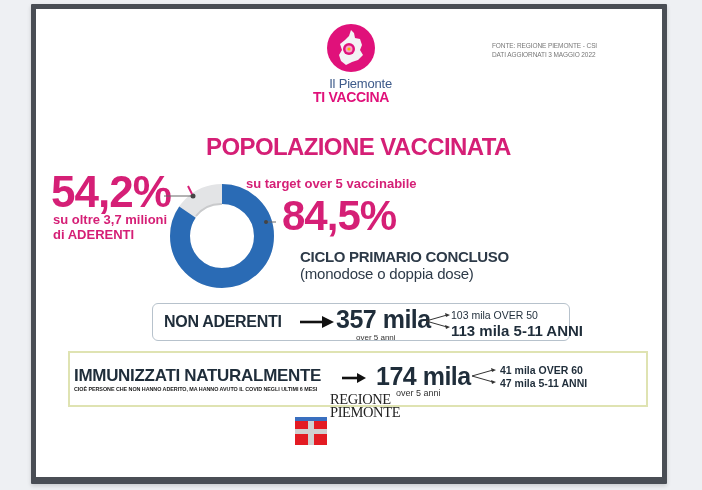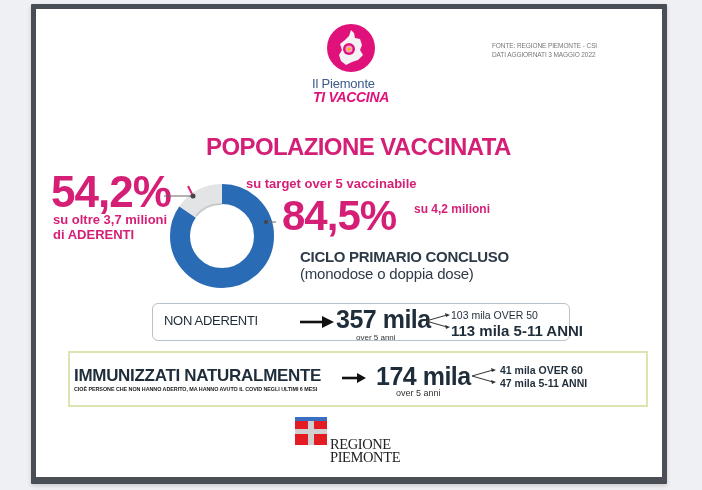--- a/index.html
+++ b/index.html
@@ -16,26 +16,26 @@
     background: #ffffff;
   }
 
   
   .logo-circle {
     position: absolute; left: 327px; top: 24px; width: 48px; height: 48px;
     border-radius: 50%; background: #e0117a;
   }
   .logo-circle svg { position: absolute; left: 0; top: 0; }
   .logo-line1 {
-    position: absolute; left: 312px; top: 76px; width: 80px; text-align: left;
+    position: absolute; left: 312px; top: 76px; width: 80px; text-align: right;
     font-size: 13px; color: #3d5a8a; letter-spacing: -0.2px;
   }
   .logo-line2 {
     position: absolute; left: 306px; top: 89px; width: 90px; text-align: center;
-    font-size: 14px; font-weight: bold; color: #e0117a; letter-spacing: -0.3px; font-style: italic;
+    font-size: 14px; font-weight: bold; color: #e0117a; letter-spacing: -0.3px;
   }
 
   .source {
     position: absolute; left: 492px; top: 41px; font-size: 6.5px; color: #777;
     line-height: 9px; letter-spacing: -0.1px;
   }
 
   .main-title {
     position: absolute; left: 206px; top: 133px; font-size: 24px; font-weight: bold;
     color: #d51f76; letter-spacing: -0.6px;
@@ -72,21 +72,21 @@
   .ciclo-sub {
     position: absolute; left: 300px; top: 265px; font-size: 15px; color: #2d3a48;
     letter-spacing: -0.2px;
   }
 
   .box-non {
     position: absolute; left: 152px; top: 303px; width: 418px; height: 38px;
     border: 1.5px solid #b7c2cc; border-radius: 6px; background: #fff;
   }
   .non-label {
-    position: absolute; left: 164px; top: 313px; font-size: 13px; font-weight: normal;
+    position: absolute; left: 164px; top: 313px; font-size: 16px; font-weight: bold;
     color: #1f2d3a; letter-spacing: -0.3px;
   }
   .non-arrow { position: absolute; left: 300px; top: 316px; }
   .non-value {
     position: absolute; left: 336px; top: 305px; font-size: 25px; font-weight: bold;
     color: #1f2d3a; letter-spacing: -0.5px;
   }
   .non-value-sub {
     position: absolute; left: 356px; top: 333px; font-size: 8px; color: #333;
   }
@@ -125,21 +125,21 @@
     position: absolute; left: 500px; top: 364px; font-size: 10.5px; font-weight: bold;
     color: #1f2d3a;
   }
   .imm-b2 {
     position: absolute; left: 500px; top: 377px; font-size: 10.5px; font-weight: bold;
     color: #1f2d3a;
   }
 
   .region-logo { position: absolute; left: 295px; top: 417px; }
   .region-text {
-    position: absolute; left: 330px; top: 438px; font-family: "Liberation Serif", serif;
+    position: absolute; left: 330px; top: 393px; font-family: "Liberation Serif", serif;
     font-size: 14.5px; line-height: 13px; color: #222; letter-spacing: -0.4px;
   }
 </style>
 </head>
 <body>
 
 <div class="frame"></div>
 <div class="card"></div>
 
 <div class="logo-circle">
@@ -177,21 +177,20 @@
 
   <line x1="-2" y1="12" x2="28" y2="12" stroke="#666" stroke-width="1"></line>
   <circle cx="29" cy="12" r="2.5" fill="#444"></circle>
   <line x1="24" y1="2" x2="28" y2="10" stroke="#d51f76" stroke-width="2"></line>
   <line x1="102" y1="38" x2="112" y2="38" stroke="#666" stroke-width="1"></line>
   <circle cx="102" cy="38" r="2" fill="#444"></circle>
 </svg>
 
 <div class="big-pct-right">84,5%</div>
 <div class="right-note">
-  <div>su 4,2 milioni</div>
 </div>
 
 <div class="ciclo-title">CICLO PRIMARIO CONCLUSO</div>
 <div class="ciclo-sub">(monodose o doppia dose)</div>
 
 <div class="box-non"></div>
 <div class="non-label">NON ADERENTI</div>
 <svg class="non-arrow" width="34" height="12" viewBox="0 0 34 12">
   <line x1="0" y1="6" x2="24" y2="6" stroke="#111" stroke-width="2.6"></line>
   <polygon points="22,0 34,6 22,12" fill="#111"></polygon>

